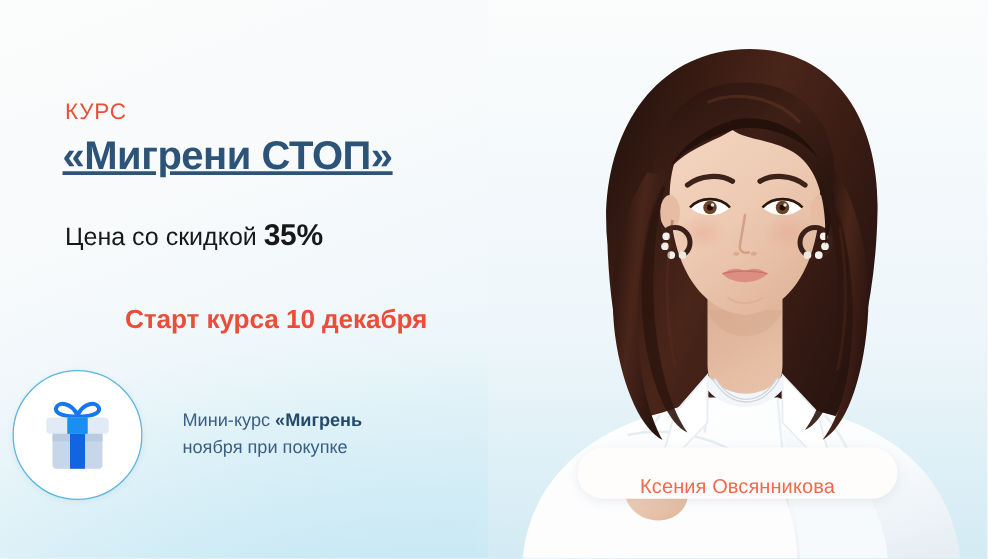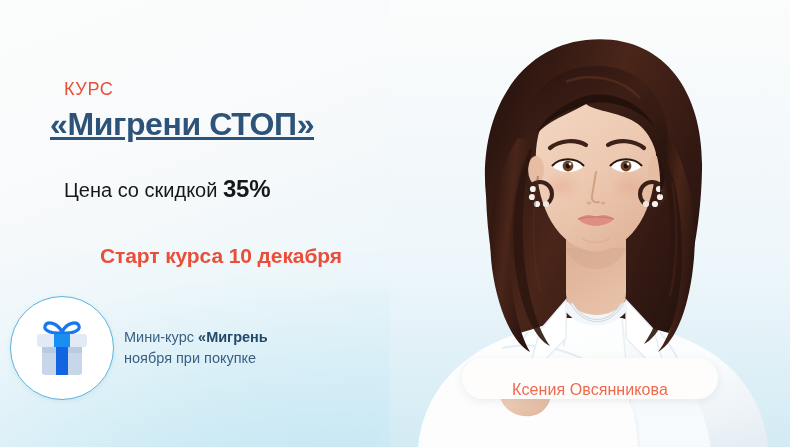--- a/index.html
+++ b/index.html
@@ -57,21 +57,21 @@
     position: absolute;
     left: 52px;
     top: 0;
     width: 420px;
     height: 100%;
   }
 
   .eyebrow {
     position: absolute;
     top: 80px;
-    left: 12px;
+    left: 0;
     font-size: 18px;
     letter-spacing: 0.035em;
     color: #e8503a;
     font-weight: 400;
     line-height: 1;
     white-space: nowrap;
   }
 
   .headline {
     position: absolute;
@@ -88,21 +88,20 @@
 
   .price-block {
     position: absolute;
     top: 172px;
     left: 0;
     font-size: 20px;
     color: #17181a;
     line-height: 1.38;
     font-weight: 400;
     white-space: nowrap;
-    margin-left: 12px;
   }
   .price-block .pct {
     font-weight: 700;
     font-size: 24px;
     letter-spacing: -0.01em;
   }
 
   .start-line {
     position: absolute;
     top: 243px;
@@ -116,21 +115,21 @@
     margin-left: 48px;
   }
 
   
   .bonus {
     position: absolute;
     left: 10px;
     top: 296px;
     display: flex;
     align-items: center;
-    gap: 10px;
+    gap: 32px;
   }
 
   .gift-circle {
     flex: 0 0 auto;
     width: 102px;
     height: 102px;
     border-radius: 50%;
     background: #ffffff;
     border: 1.4px solid #5bb4de;
     box-shadow: 0 1px 5px rgba(60, 130, 170, 0.10);

